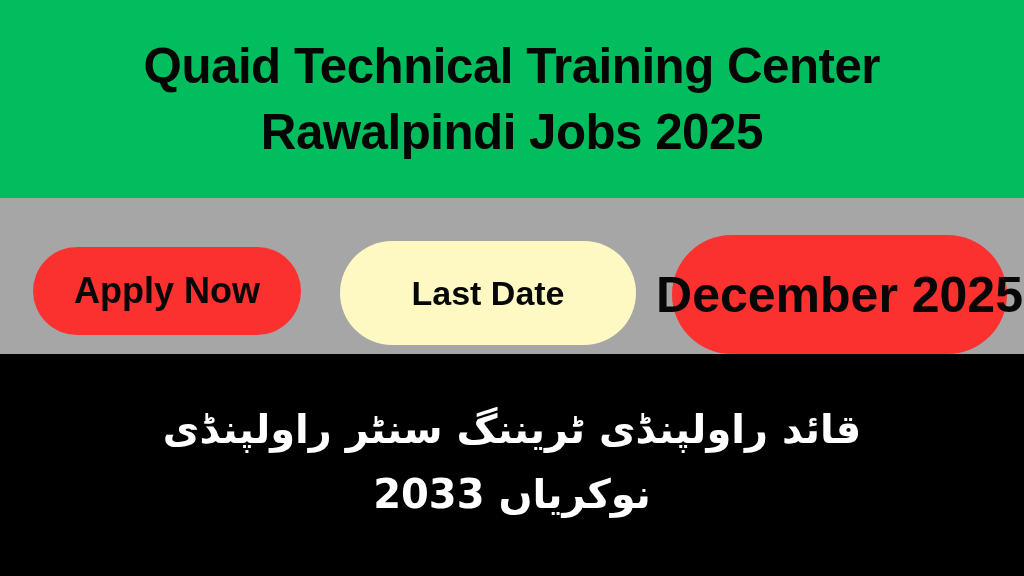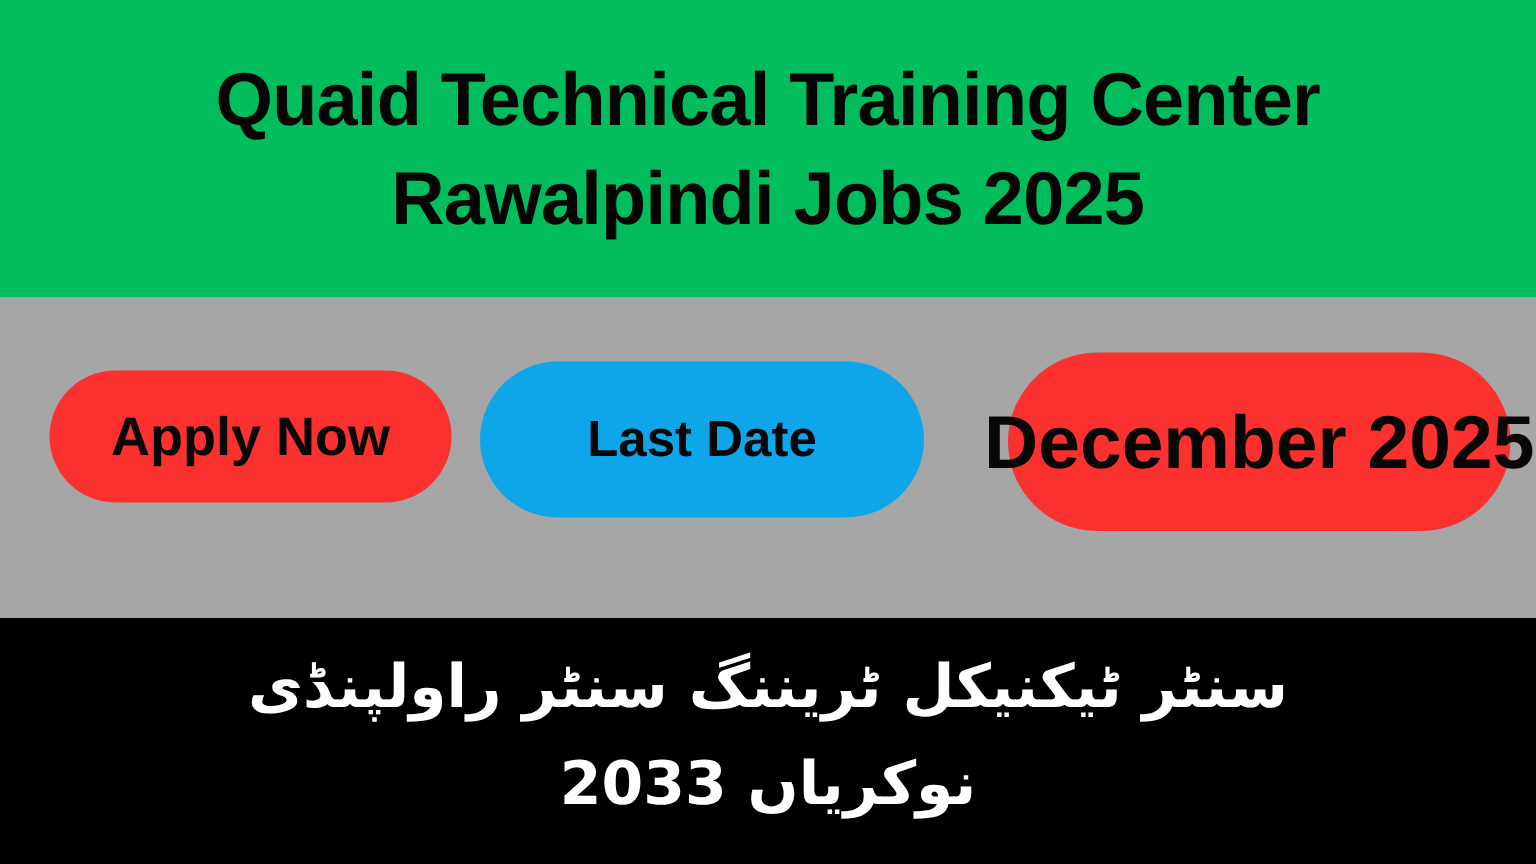--- a/index.html
+++ b/index.html
@@ -50,21 +50,21 @@
   }
   .header-title .line-1 {
     transform: scaleX(0.985);
   }
   .header-title .line-2 {
     transform: scaleX(0.985);
   }
 
   
   .pill-band {
-    height: 214px;
+    height: 156px;
     background: #a6a6a6;
     position: relative;
   }
 
   .pill {
     position: absolute;
     display: flex;
     align-items: center;
     justify-content: center;
     box-sizing: border-box;
@@ -80,25 +80,25 @@
     left: 33px;
     top: 49px;
     width: 268px;
     height: 88px;
     background: #fb3130;
     border-radius: 44px;
     font-size: 36px;
   }
 
   .pill-lastdate {
-    left: 320px;
+    left: 340px;
     top: 43px;
     width: 296px;
     height: 104px;
-    background: #0ea5e9;
+    background: #fef9c3;
     border-radius: 52px;
     font-size: 34px;
   }
 
   .pill-month {
     left: 672px;
     top: 37px;
     width: 335px;
     height: 119px;
     background: #fb3130;
@@ -149,18 +149,18 @@
     <div class="pill pill-apply">Apply Now</div>
 
     <div class="pill pill-lastdate">Last Date</div>
 
     <div class="pill pill-month">December 2025</div>
 
   </div>
 
   <div class="urdu-band">
     <h2 class="urdu-title">
-      <span class="line">سنٹر ٹیکنیکل ٹریننگ سنٹر راولپنڈی</span>
+      <span class="line">قائد راولپنڈی ٹریننگ سنٹر راولپنڈی</span>
       <span class="line">نوکریاں 2033</span>
     </h2>
   </div>
 
 </div>
 
 </body></html>

